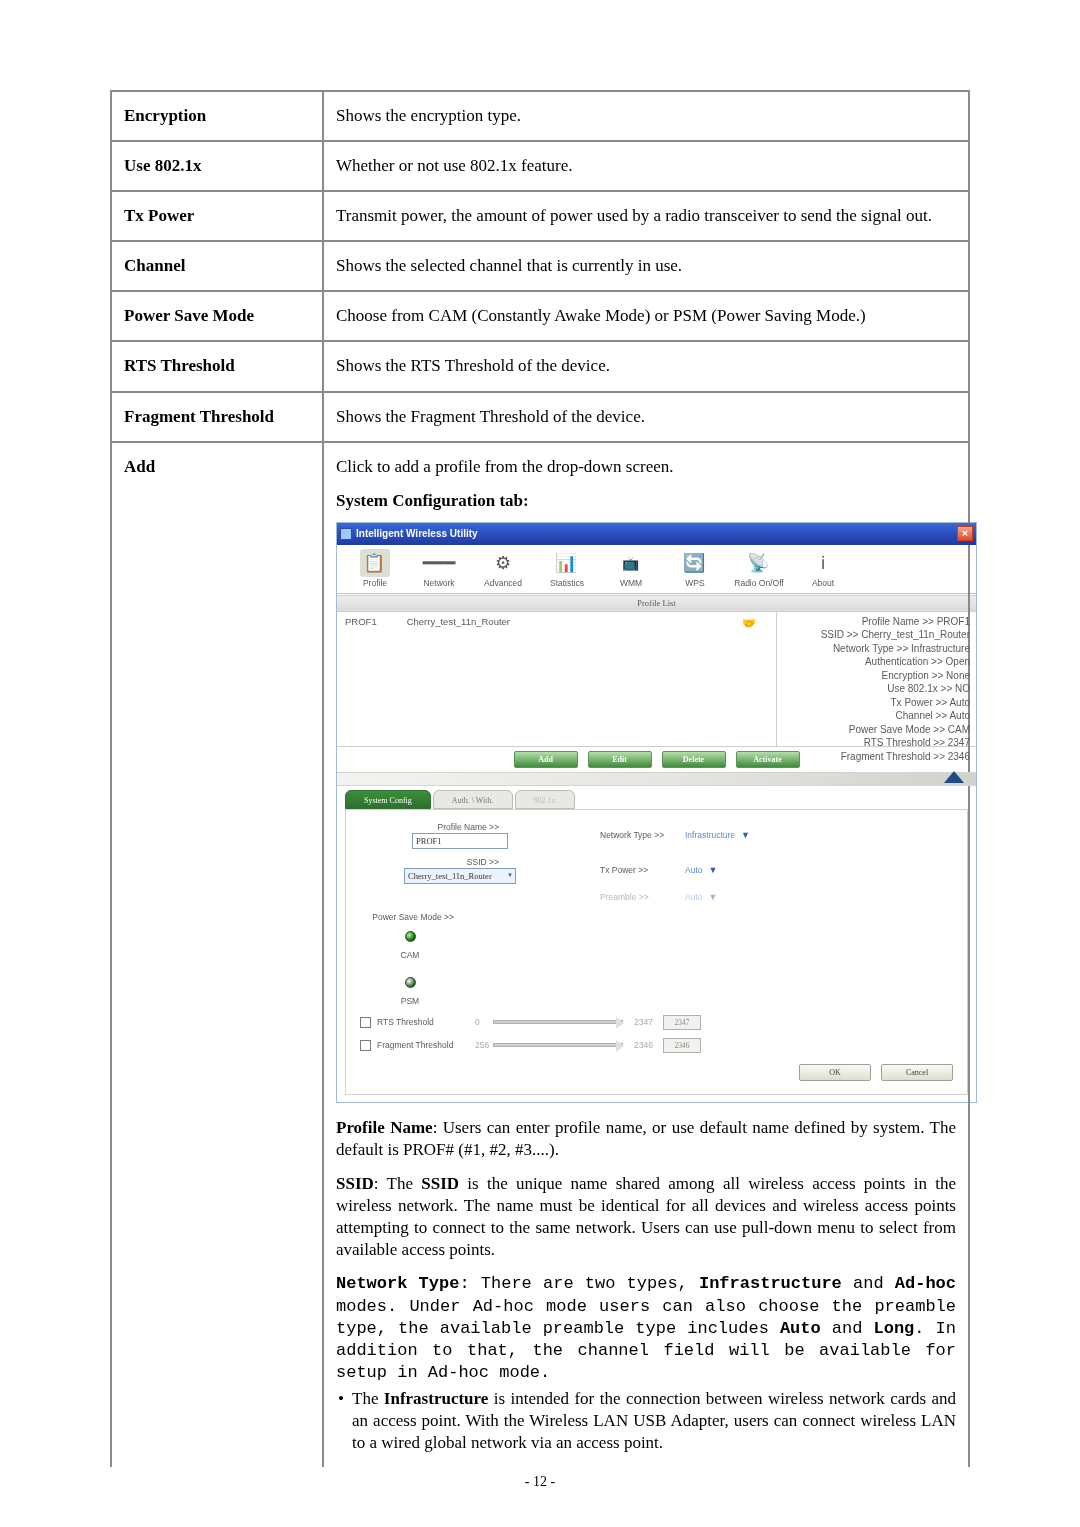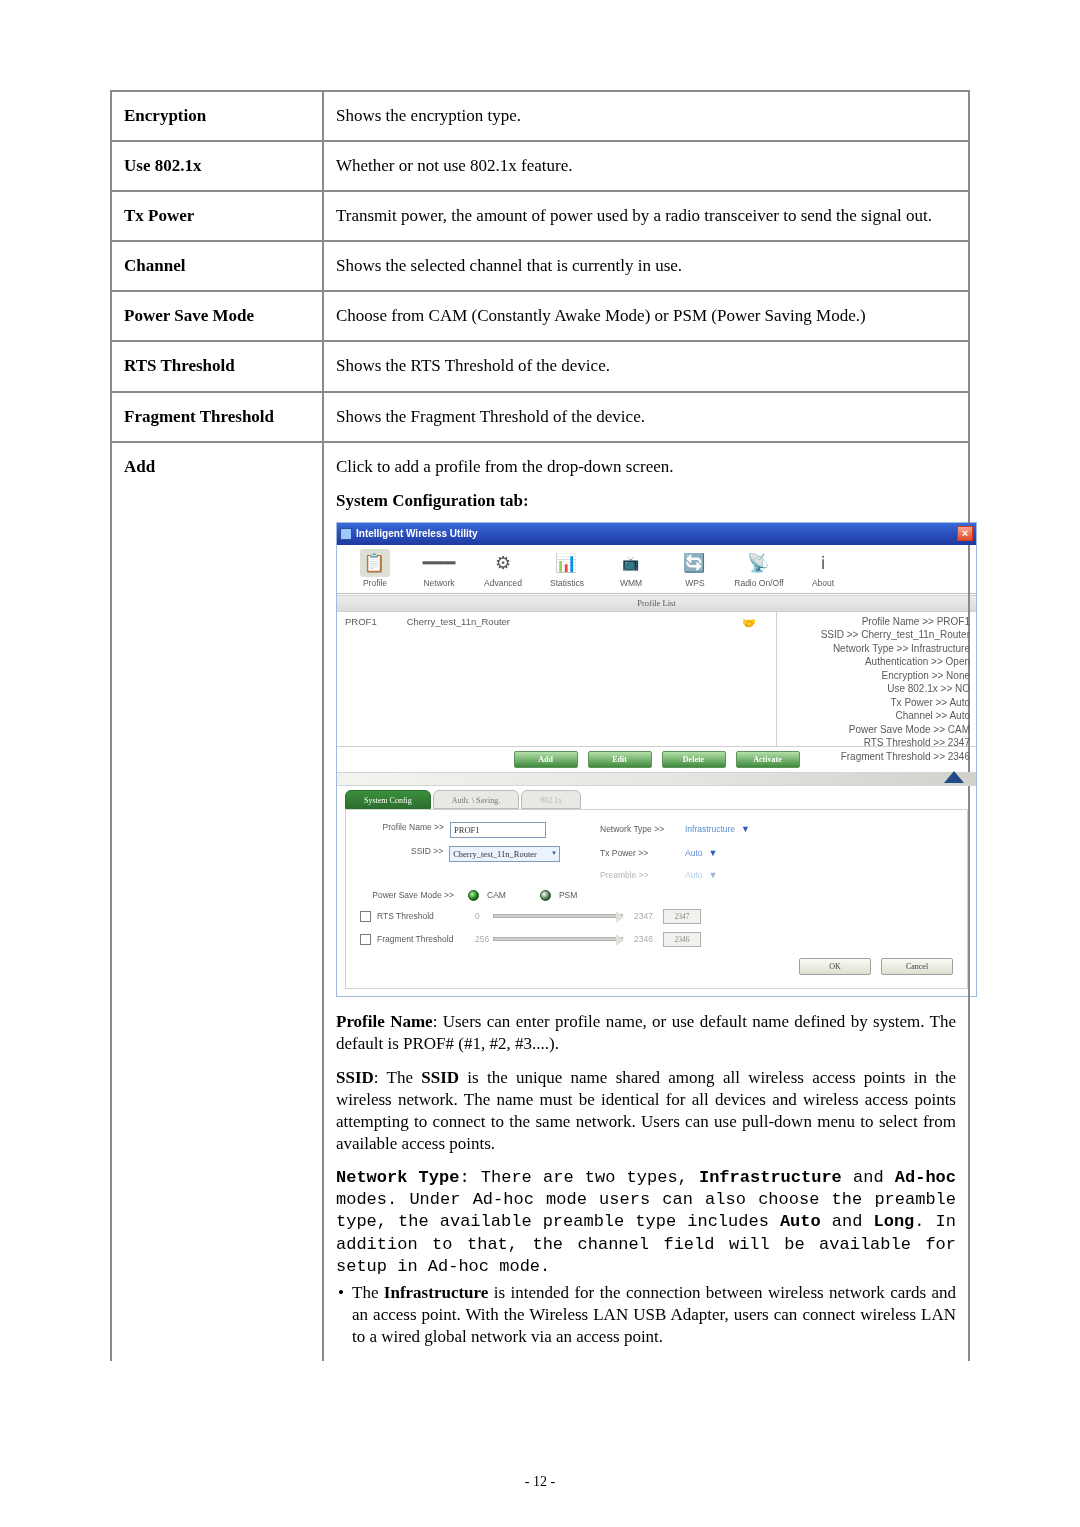--- a/index.html
+++ b/index.html
@@ -189,21 +189,21 @@
     margin: 0 8px 7px 8px;
     padding: 12px 14px 8px 14px;
     background: #fff;
   }
   .cfg-row {
     display: flex;
     align-items: center;
     font-size: 8.5px;
     margin-bottom: 8px;
   }
-  .cfg-left { width: 200px; display: flex; align-items: flex-start; }
+  .cfg-left { width: 200px; display: flex; align-items: center; flex-direction: column; }
   .cfg-left .lbl { width: 90px; text-align: right; padding-right: 6px; }
   .inputbox {
     height: 16px;
     border: 1px solid #7f9db9;
     background: #fff;
     padding: 0 3px;
     font: 8.5px/15px Tahoma;
     color: #333;
   }
   .selectbox {
@@ -423,21 +423,21 @@
             <div class="btn3d">Add</div>
             <div class="btn3d">Edit</div>
             <div class="btn3d">Delete</div>
             <div class="btn3d">Activate</div>
           </div>
 
           <div class="sep-arrow"></div>
 
           <div class="tab-row">
             <div class="tab active">System Config</div>
-            <div class="tab">Auth. \ Saving.</div>
+            <div class="tab">Auth. \ With.</div>
             <div class="tab" style="color:#bbb;">802.1x</div>
           </div>
 
           <div class="config-area">
             <div class="cfg-row">
               <div class="cfg-left">
                 <span class="lbl">Profile Name &gt;&gt;</span>
                 <div class="inputbox" style="width:96px;">PROF1</div>
               </div>
               <div class="cfg-right">

